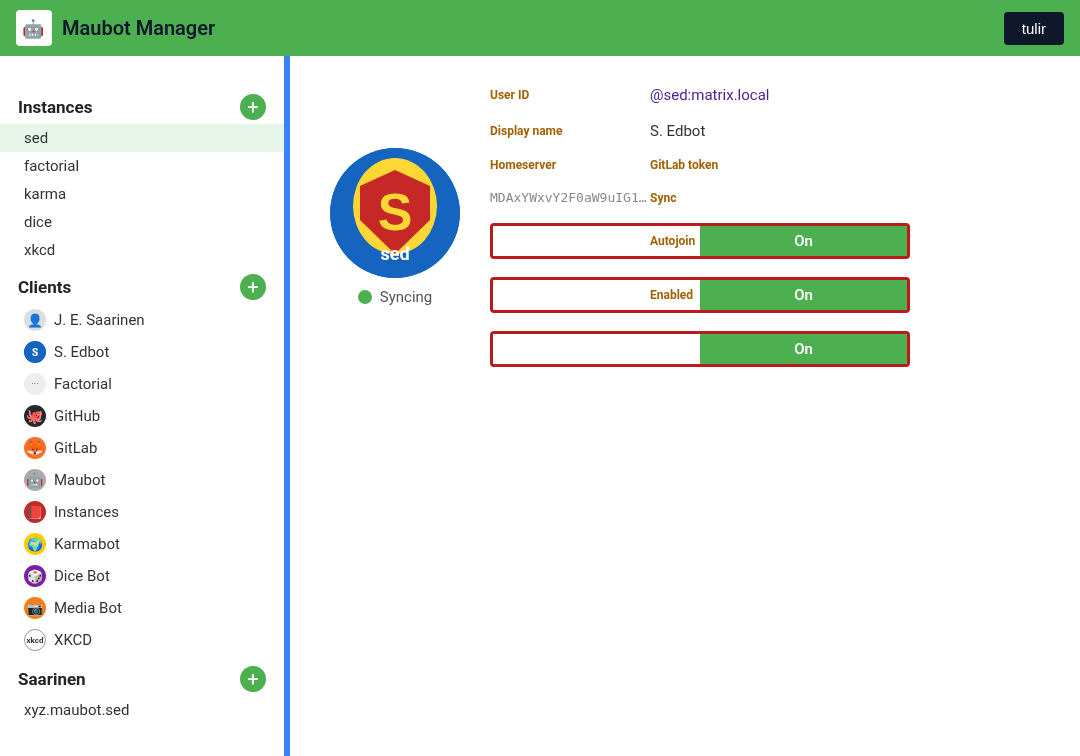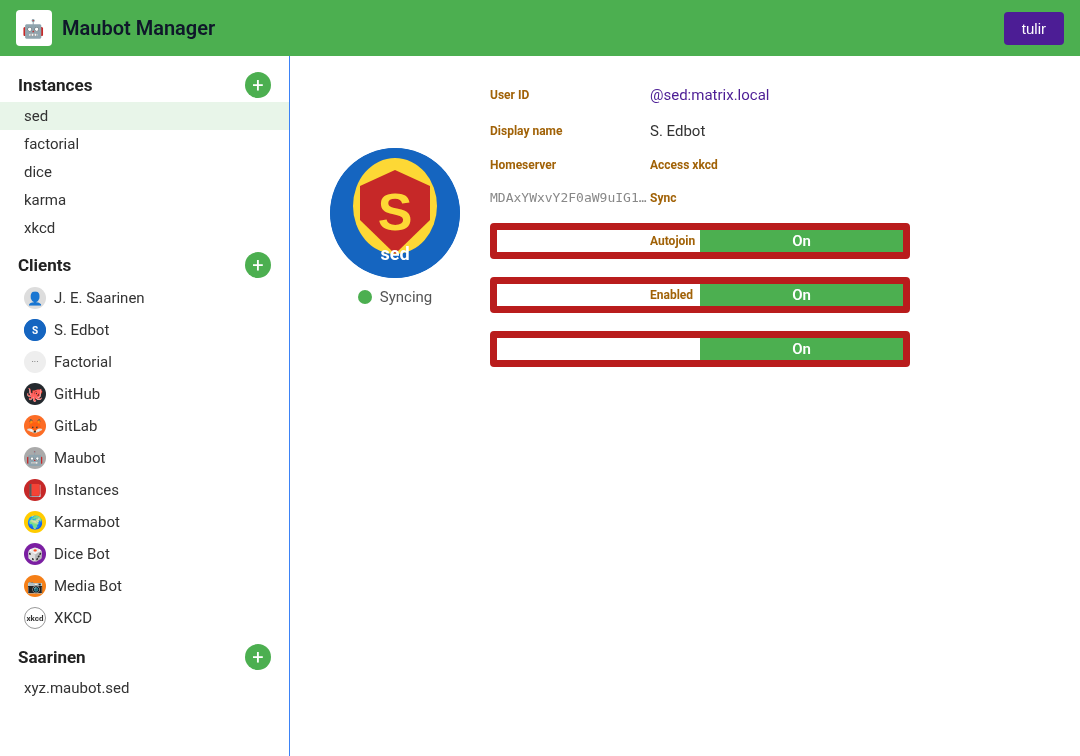--- a/index.html
+++ b/index.html
@@ -5,27 +5,27 @@
     * { box-sizing: border-box; margin: 0; padding: 0; }
     body { font-family: -apple-system, BlinkMacSystemFont, 'Segoe UI', Roboto, sans-serif; background: #e0e0e0; height: 756px; overflow: hidden; }
 
     .app-container { display: flex; flex-direction: column; height: 756px; }
 
     
     .header { background: #4caf50; display: flex; align-items: center; justify-content: space-between; padding: 0 16px; height: 56px; flex-shrink: 0; }
     .header-left { display: flex; align-items: center; gap: 10px; }
     .header-logo { width: 36px; height: 36px; background: #fff; border-radius: 4px; display: flex; align-items: center; justify-content: center; font-size: 18px; }
     .header-title { color: #0f172a; font-size: 20px; font-weight: 600; }
-    .header-btn { background: #4c1d95; color: #fff; border: none; padding: 8px 18px; border-radius: 4px; font-size: 15px; cursor: pointer; }
+    .header-btn { background: #0f172a; color: #fff; border: none; padding: 8px 18px; border-radius: 4px; font-size: 15px; cursor: pointer; }
 
     
     .main { display: flex; flex: 1; overflow: hidden; }
 
     
-    .sidebar { width: 290px; background: #fff; border-right: 1px solid #3b82f6; overflow-y: auto; padding: 6px 0; flex-shrink: 0; }
+    .sidebar { width: 290px; background: #fff; border-right: 6px solid #3b82f6; overflow-y: auto; padding: 28px 0; flex-shrink: 0; }
     .sidebar-section-header { display: flex; align-items: center; justify-content: space-between; padding: 10px 18px 4px; }
     .sidebar-section-title { font-size: 17px; font-weight: 700; color: #222; }
     .add-btn { width: 26px; height: 26px; background: #4caf50; border-radius: 50%; display: flex; align-items: center; justify-content: center; cursor: pointer; color: #fff; font-size: 20px; line-height: 1; }
     .sidebar-item { padding: 5px 18px 5px 24px; font-size: 15px; color: #333; cursor: pointer; display: flex; align-items: center; gap: 8px; }
     .sidebar-item.active { background: #e8f5e9; }
     .sidebar-item-icon { width: 22px; height: 22px; border-radius: 50%; display: flex; align-items: center; justify-content: center; font-size: 13px; flex-shrink: 0; overflow: hidden; }
 
     
     .content { flex: 1; background: #fff; overflow-y: auto; padding: 30px 40px; }
 
@@ -38,21 +38,21 @@
     .syncing-dot { width: 14px; height: 14px; border-radius: 50%; background: #4caf50; }
     .syncing-text { font-size: 15px; color: #555; }
 
     .info-table { display: grid; grid-template-columns: 160px 1fr; row-gap: 18px; align-items: center; margin-left: 0; }
     .info-label { font-size: 12px; color: #a16207; font-weight: 700; }
     .info-value { font-size: 15px; color: #333; }
     .info-value.link { color: #4c1d95; }
     .info-value.token { color: #888; font-size: 13px; font-family: monospace; overflow: hidden; text-overflow: ellipsis; white-space: nowrap; max-width: 400px; }
 
     
-    .toggle-container { display: flex; align-items: center; width: 420px; height: 36px; border-radius: 4px; overflow: hidden; border: 7px solid #b91c1c; }
+    .toggle-container { display: flex; align-items: center; width: 420px; height: 36px; border-radius: 4px; overflow: hidden; border: 3px solid #b91c1c; }
     .toggle-off { flex: 1; background: #fff; height: 100%; }
     .toggle-on { flex: 1; background: #4caf50; height: 100%; display: flex; align-items: center; justify-content: center; color: #fff; font-size: 15px; font-weight: 600; }
   </style>
 </head>
 <body>
 
 <div class="app-container">
 
   <div class="header">
     <div class="header-left">
@@ -70,24 +70,24 @@
         <span class="sidebar-section-title">Instances</span>
         <div class="add-btn">+</div>
       </div>
       <div class="sidebar-item active">
         <span>sed</span>
       </div>
       <div class="sidebar-item">
         <span>factorial</span>
       </div>
       <div class="sidebar-item">
+        <span>karma</span>
+      </div>
+      <div class="sidebar-item">
         <span>dice</span>
-      </div>
-      <div class="sidebar-item">
-        <span>karma</span>
       </div>
       <div class="sidebar-item">
         <span>xkcd</span>
       </div>
 
       <div class="sidebar-section-header">
         <span class="sidebar-section-title">Clients</span>
         <div class="add-btn">+</div>
       </div>
 
@@ -176,21 +176,21 @@
 
           <div class="info-table">
             <span class="info-label">User ID</span>
             <span class="info-value link">@sed:matrix.local</span>
 
             <span class="info-label">Display name</span>
             <span class="info-value">S. Edbot</span>
 
             <span class="info-label">Homeserver</span>
 
-            <span class="info-label">Access xkcd</span>
+            <span class="info-label">GitLab token</span>
             <span class="info-value token">MDAxYWxvY2F0aW9uIG1hdHJpeC5sb2NhbAowMDEzaWRlbnRpZmllciBrZXkK...</span>
 
             <span class="info-label">Sync</span>
             <div class="toggle-container">
               <div class="toggle-off"></div>
               <div class="toggle-on">On</div>
             </div>
 
             <span class="info-label">Autojoin</span>
             <div class="toggle-container">

